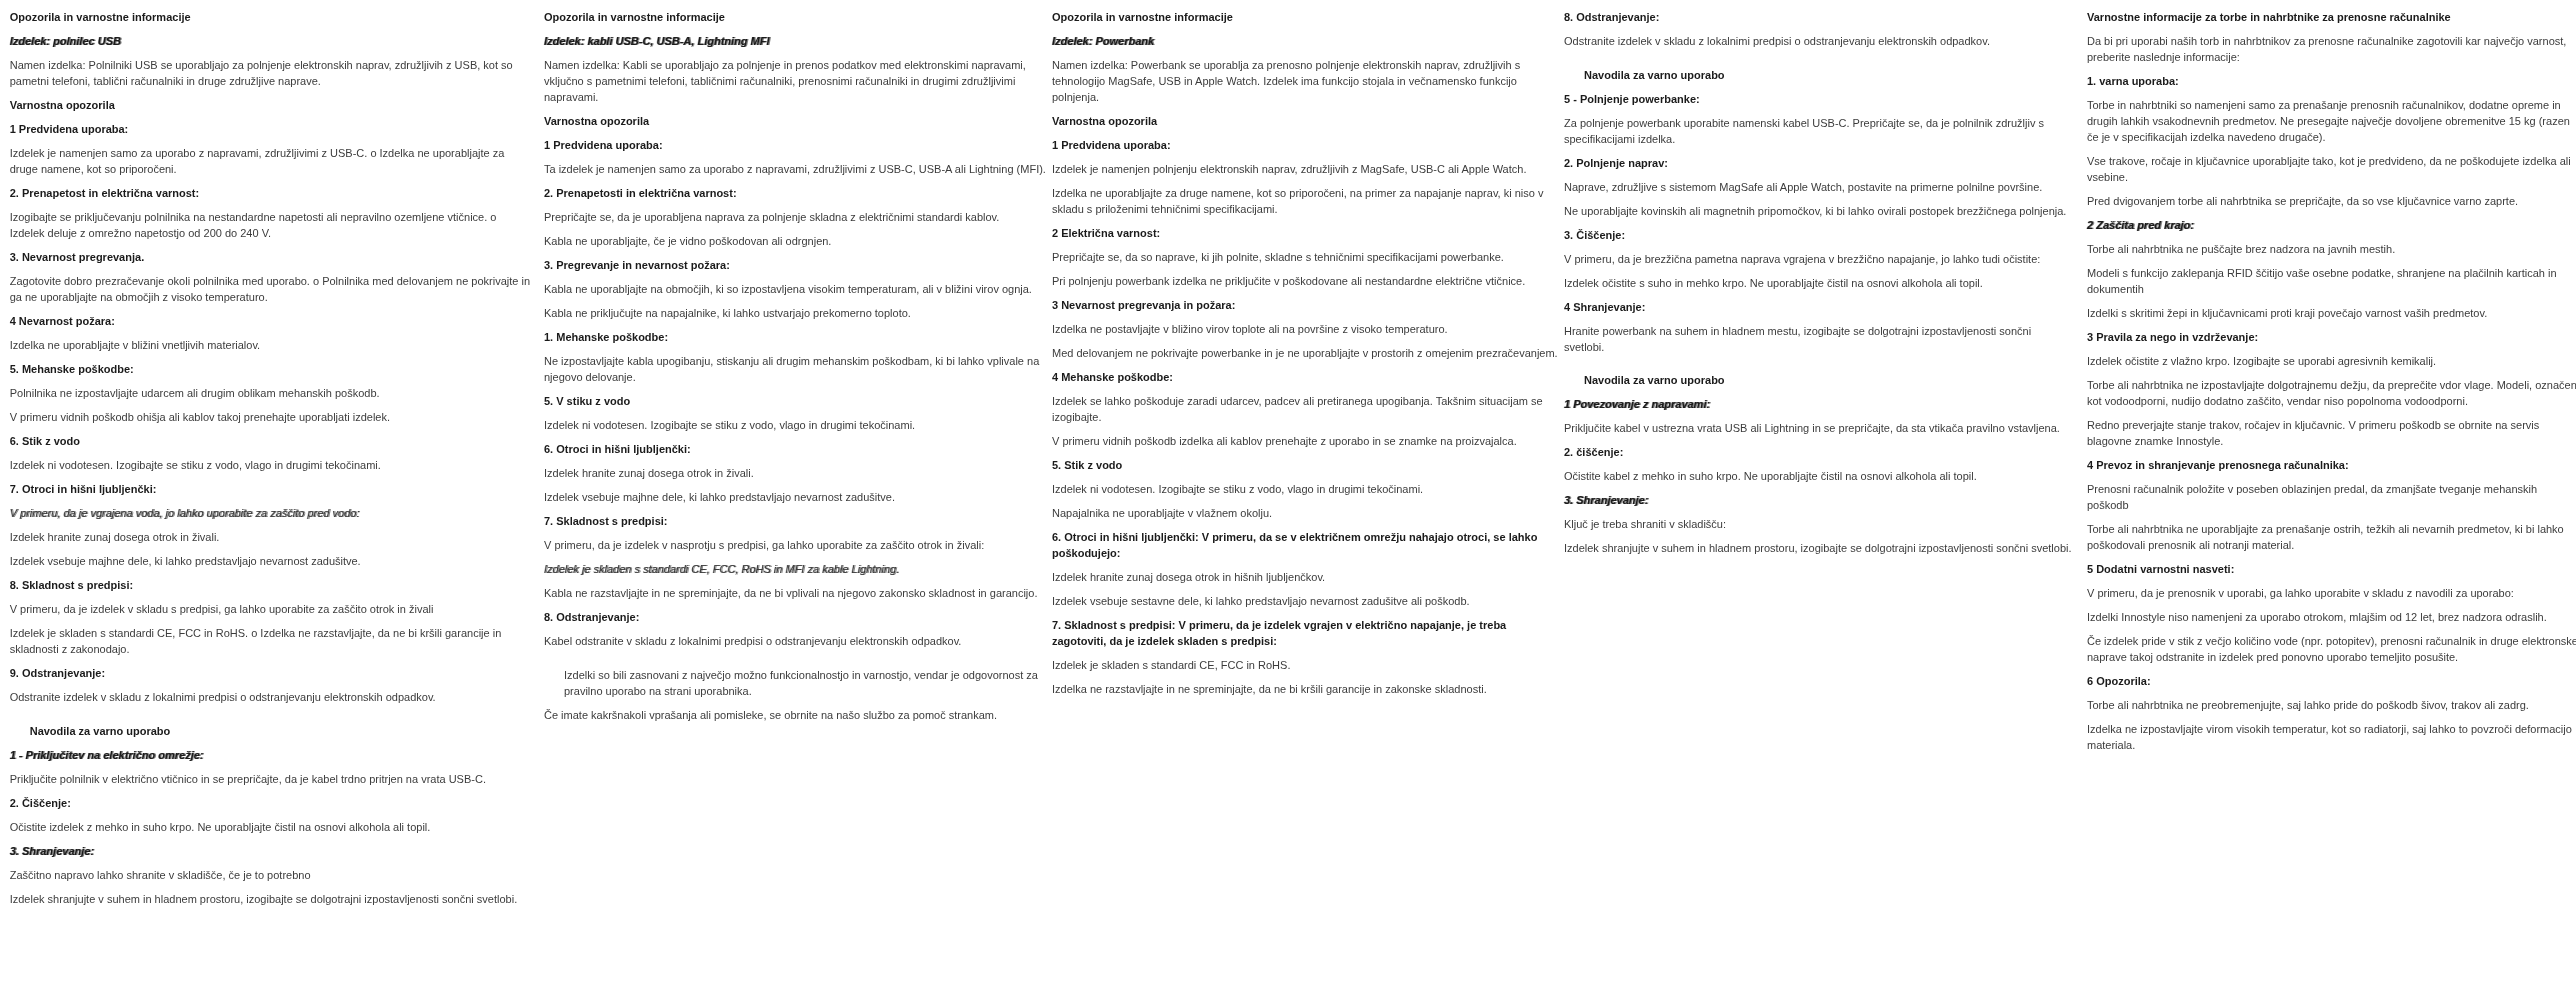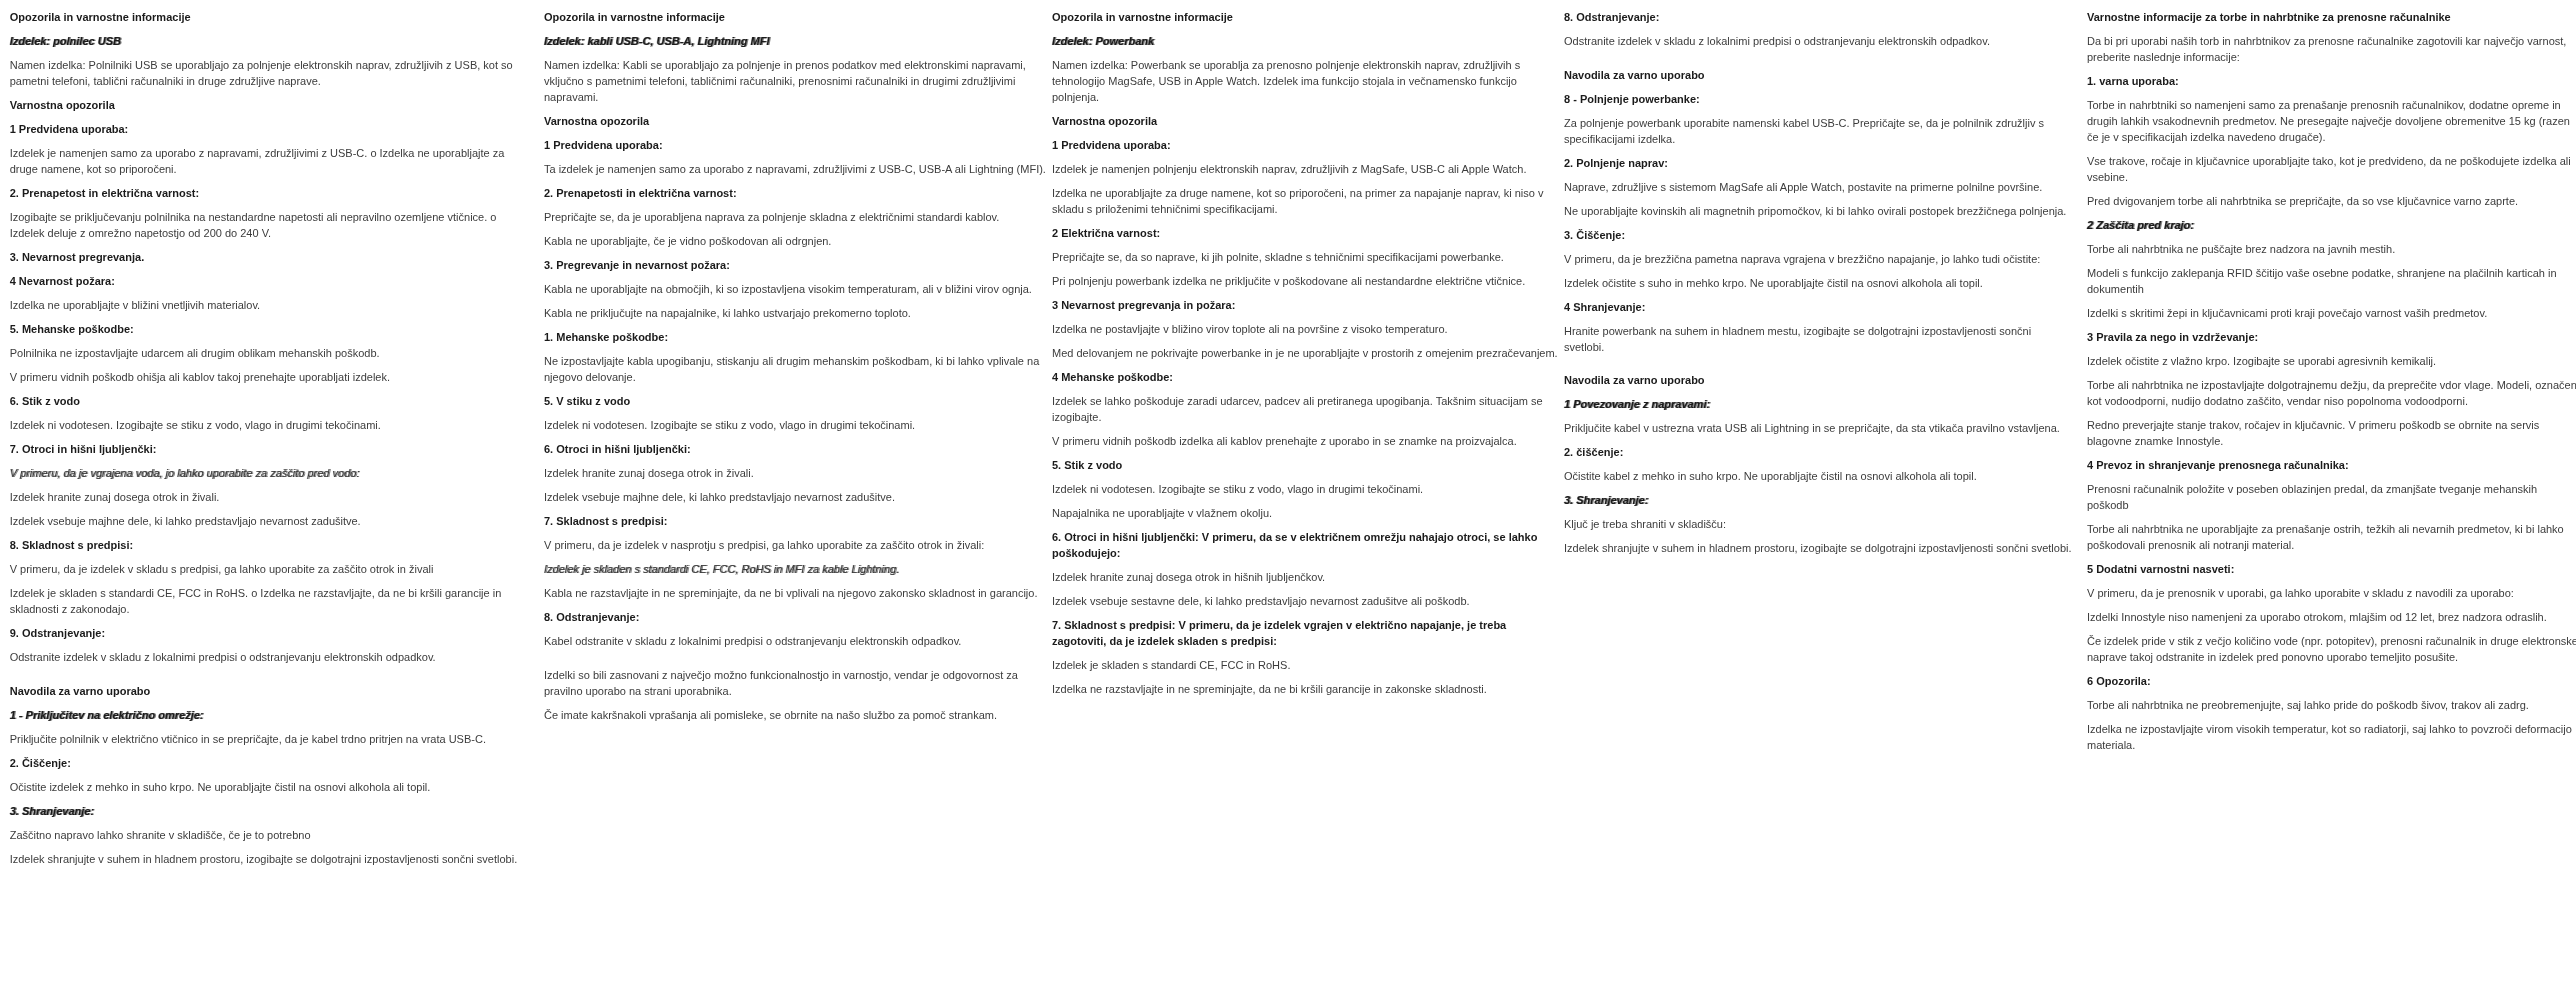--- a/index.html
+++ b/index.html
@@ -26,38 +26,39 @@
     line-height: 16px;
     margin: 0 0 8px 0;
   }
   .p {
     font-weight: 400;
     color: #3c3c3c;
     font-size: 11px;
     line-height: 16px;
     margin: 0 0 8px 0;
   }
-  .mt { margin-top: 17.7px; }
+  .mt { margin-top: 17.7px; margin-left: 20px; }
   
   .glitch { text-shadow: 1.2px 0 0 rgba(25,25,25,0.55), -0.4px 0 0 rgba(25,25,25,0.35); font-style: italic; }
 </style>
 </head>
 <body>
 
 <div id="doc">
     <div class="col col1">
       <div class="h">Opozorila in varnostne informacije</div>
       <div class="h glitch">Izdelek: polnilec USB</div>
       <div class="p">Namen izdelka: Polnilniki USB se uporabljajo za polnjenje elektronskih naprav, združljivih z USB, kot so pametni telefoni, tablični računalniki in druge združljive naprave.</div>
       <div class="h">Varnostna opozorila</div>
       <div class="h">1 Predvidena uporaba:</div>
       <div class="p">Izdelek je namenjen samo za uporabo z napravami, združljivimi z USB-C. o Izdelka ne uporabljajte za druge namene, kot so priporočeni.</div>
       <div class="h">2. Prenapetost in električna varnost:</div>
       <div class="p">Izogibajte se priključevanju polnilnika na nestandardne napetosti ali nepravilno ozemljene vtičnice. o Izdelek deluje z omrežno napetostjo od 200 do 240 V.</div>
       <div class="h">3. Nevarnost pregrevanja.</div>
+      <div class="p">Zagotovite dobro prezračevanje okoli polnilnika med uporabo. o Polnilnika med delovanjem ne pokrivajte in ga ne uporabljajte na območjih z visoko temperaturo.</div>
       <div class="h">4 Nevarnost požara:</div>
       <div class="p">Izdelka ne uporabljajte v bližini vnetljivih materialov.</div>
       <div class="h">5. Mehanske poškodbe:</div>
       <div class="p">Polnilnika ne izpostavljajte udarcem ali drugim oblikam mehanskih poškodb.</div>
       <div class="p">V primeru vidnih poškodb ohišja ali kablov takoj prenehajte uporabljati izdelek.</div>
       <div class="h">6. Stik z vodo</div>
       <div class="p">Izdelek ni vodotesen. Izogibajte se stiku z vodo, vlago in drugimi tekočinami.</div>
       <div class="h">7. Otroci in hišni ljubljenčki:</div>
       <div class="p glitch">V primeru, da je vgrajena voda, jo lahko uporabite za zaščito pred vodo:</div>
       <div class="p">Izdelek hranite zunaj dosega otrok in živali.</div>
@@ -129,21 +130,21 @@
       <div class="p">Izdelek hranite zunaj dosega otrok in hišnih ljubljenčkov.</div>
       <div class="p">Izdelek vsebuje sestavne dele, ki lahko predstavljajo nevarnost zadušitve ali poškodb.</div>
       <div class="h">7. Skladnost s predpisi: V primeru, da je izdelek vgrajen v električno napajanje, je treba zagotoviti, da je izdelek skladen s predpisi:</div>
       <div class="p">Izdelek je skladen s standardi CE, FCC in RoHS.</div>
       <div class="p">Izdelka ne razstavljajte in ne spreminjajte, da ne bi kršili garancije in zakonske skladnosti.</div>
     </div>
     <div class="col col4">
       <div class="h">8. Odstranjevanje:</div>
       <div class="p">Odstranite izdelek v skladu z lokalnimi predpisi o odstranjevanju elektronskih odpadkov.</div>
       <div class="h mt">Navodila za varno uporabo</div>
-      <div class="h">8 - Polnjenje powerbanke:</div>
+      <div class="h">5 - Polnjenje powerbanke:</div>
       <div class="p">Za polnjenje powerbank uporabite namenski kabel USB-C. Prepričajte se, da je polnilnik združljiv s specifikacijami izdelka.</div>
       <div class="h">2. Polnjenje naprav:</div>
       <div class="p">Naprave, združljive s sistemom MagSafe ali Apple Watch, postavite na primerne polnilne površine.</div>
       <div class="p">Ne uporabljajte kovinskih ali magnetnih pripomočkov, ki bi lahko ovirali postopek brezžičnega polnjenja.</div>
       <div class="h">3. Čiščenje:</div>
       <div class="p">V primeru, da je brezžična pametna naprava vgrajena v brezžično napajanje, jo lahko tudi očistite:</div>
       <div class="p">Izdelek očistite s suho in mehko krpo. Ne uporabljajte čistil na osnovi alkohola ali topil.</div>
       <div class="h">4 Shranjevanje:</div>
       <div class="p">Hranite powerbank na suhem in hladnem mestu, izogibajte se dolgotrajni izpostavljenosti sončni svetlobi.</div>
       <div class="h mt">Navodila za varno uporabo</div>

